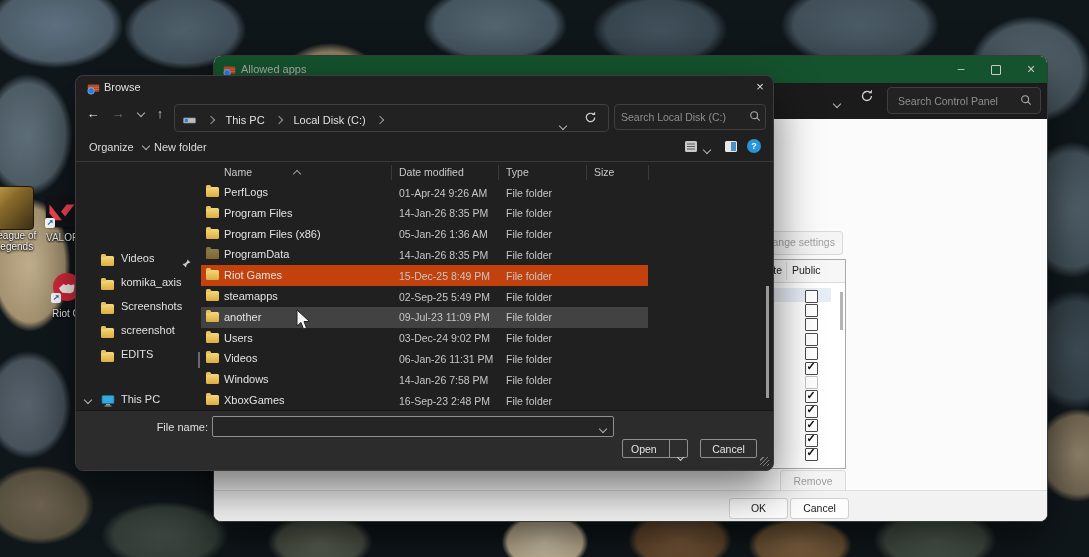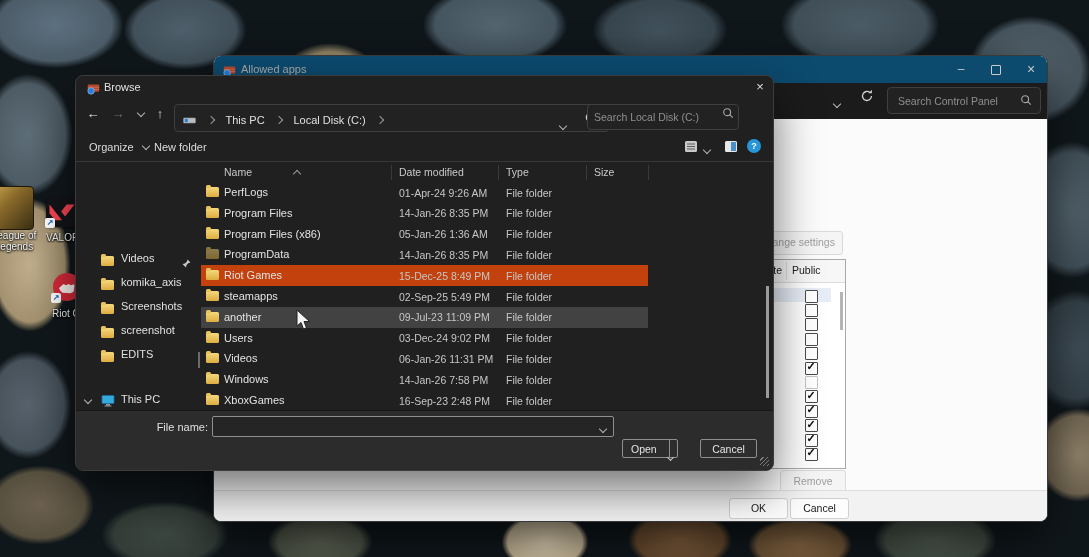--- a/index.html
+++ b/index.html
@@ -38,21 +38,21 @@
     border-radius:2px;color:#1266c9;font-size:8px;line-height:10px;text-align:center;font-weight:bold}
   .ico-lol{position:absolute;left:-20px;top:186px;width:52px;height:42px;border-radius:4px;
     background:linear-gradient(135deg,#d9b75a 0%,#8a6a2a 45%,#3a2f14 100%);border:1px solid #20180a}
   .ico-val{position:absolute;left:46px;top:197px;width:32px;height:30px;border-radius:3px;
     background:#131418;box-shadow:0 1px 3px rgba(0,0,0,.6)}
   .ico-riot{position:absolute;left:52px;top:272px;width:30px;height:30px}
   
   .win{position:absolute;border-radius:8px;box-shadow:0 18px 45px rgba(0,0,0,.55)}
   
   #allowed{left:213px;top:55px;width:833px;height:465px;background:#fbfbfb;z-index:10;border:1px solid #3a3a3a;overflow:hidden}
-  #allowed .titlebar{position:absolute;left:0;top:0;right:0;height:27px;background:#0c4a6e}
+  #allowed .titlebar{position:absolute;left:0;top:0;right:0;height:27px;background:#14532d}
   #allowed .title{position:absolute;left:27px;top:7px;font-size:11px;color:#a9a9a9}
   #allowed .navrow{position:absolute;left:0;top:27px;right:0;height:36px;background:#1b1b1b}
   .winbtn{position:absolute;top:0;width:34px;height:27px;color:#c9c9c9;font-size:12px;text-align:center;line-height:27px}
   .maxglyph{display:inline-block;width:8px;height:8px;border:1px solid #c9c9c9;border-radius:1px;vertical-align:middle}
   .darkbox{background:#222;border:1px solid #3f3f3f;border-radius:4px}
   .srch-inp{background:transparent;border:none;outline:none;color:#cfcfcf;font-size:10.5px;width:100%;font-family:"Liberation Sans",sans-serif}
   .srch-inp::placeholder{color:#8f8f8f}
   #allowed .content{position:absolute;left:0;top:63px;right:0;bottom:30px;background:#fbfbfb}
   .btn-light{position:absolute;background:#fdfdfd;border:1px solid #d0d0d0;border-radius:3px;
     font-size:10.5px;color:#1a1a1a;text-align:center}
@@ -72,21 +72,21 @@
   
   #browse{left:75px;top:75px;width:697px;height:394px;background:#202020;z-index:20;border:1px solid #3c3c3c;color:#e4e4e4;overflow:hidden}
   #browse .titlebar{position:absolute;left:0;top:0;right:0;height:23px}
   #browse .title{position:absolute;left:28px;top:5px;font-size:11px;color:#e0e0e0}
   .navglyph{position:absolute;top:27px;width:22px;height:22px;text-align:center;line-height:22px;font-size:13px}
   .chev{display:inline-block;width:5px;height:5px;border-right:1.3px solid currentColor;border-bottom:1.3px solid currentColor}
   .chev.down{transform:rotate(45deg)}
   .chev.right{transform:rotate(-45deg)}
   .chev.up{transform:rotate(-135deg)}
   #addrbar{position:absolute;left:98px;top:28px;width:433px;height:26px}
-  #srchbox-b{position:absolute;left:511px;top:28px;width:152px;height:26px;display:flex;padding:0 4px;box-sizing:border-box}
+  #srchbox-b{position:absolute;left:538px;top:28px;width:152px;height:26px;display:flex;align-items:center;padding:0 4px;box-sizing:border-box}
   .crumb{font-size:11px;color:#e0e0e0}
   .crumb-sep{display:inline-block;margin:0 7px;position:relative;top:-1px;color:#9a9a9a}
   #toolbar{position:absolute;left:0;top:58px;right:0;height:26px;font-size:11px;color:#dcdcdc}
   .tb-sep{position:absolute;left:0;top:85px;right:0;height:1px;background:#383838}
   
   #sidebar{position:absolute;left:0;top:86px;width:125px;bottom:59px}
   .sb-row{position:absolute;left:0;width:123px;height:22px}
   .sb-row.sel{background:#3a3a3a;border-radius:2px}
   .sb-row .chev{position:absolute;top:8px;color:#b9b9b9}
   .sb-ic{position:absolute;top:4px}
@@ -460,21 +460,21 @@
       </div>
     <span id="fl-scroll"></span>
   </div>
 
   <div id="b-bottom"></div>
   <span class="fn-label">File name:</span>
   <div id="fn-input-wrap">
     <input id="fn-input" value="" style="">
     <span style="margin-right:7px;color:#b5b5b5"><span class="chev down"></span></span>
   </div>
-  <div class="btn-dark" style="left:546px;top:363px;width:56px">
+  <div class="btn-dark" style="left:546px;top:363px;width:66px">
     <span style="position:absolute;left:8px;top:0">Open</span>
     <span style="position:absolute;left:46px;top:0;bottom:0;width:1px;background:#8f8f8f"></span>
     <span style="position:absolute;right:4px;top:7px;color:#cfcfcf"><span class="chev down" style="width:4px;height:4px"></span></span>
   </div>
   <div class="btn-dark" style="left:624px;top:363px;width:57px">Cancel</div>
   <span id="grip"></span>
 </div>
 
 <svg id="cursor" width="16" height="22" viewBox="0 0 16 22">
   <path d="M1 1 L1 17 L5 13.5 L7.5 20 L10.5 18.8 L8 12.5 L13.5 12.5 Z" fill="#f5f5f5" stroke="#222" stroke-width="1"></path>

